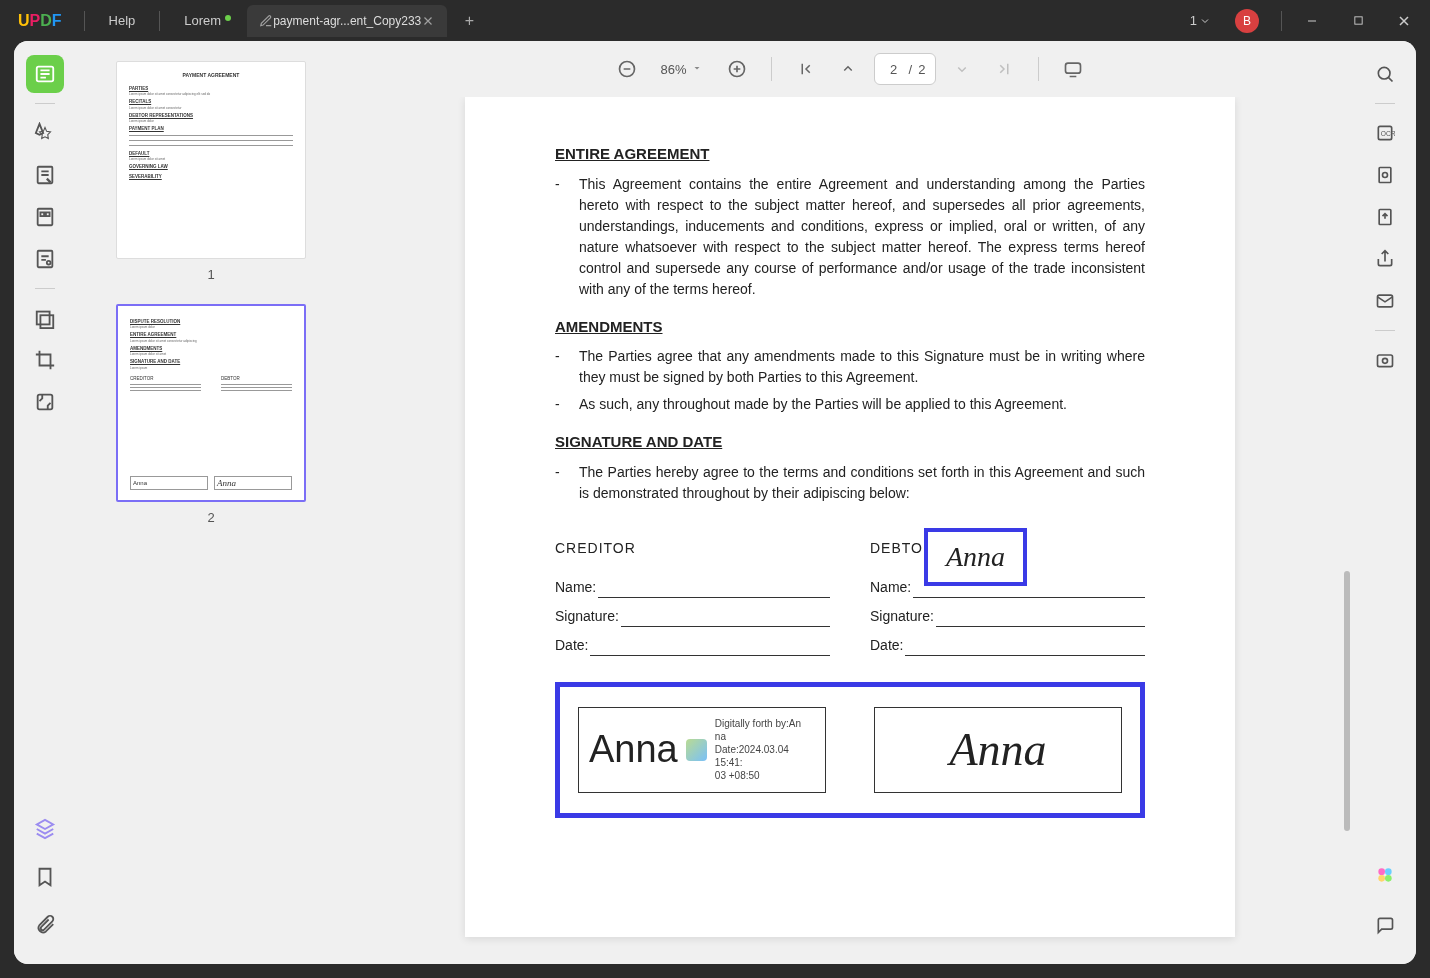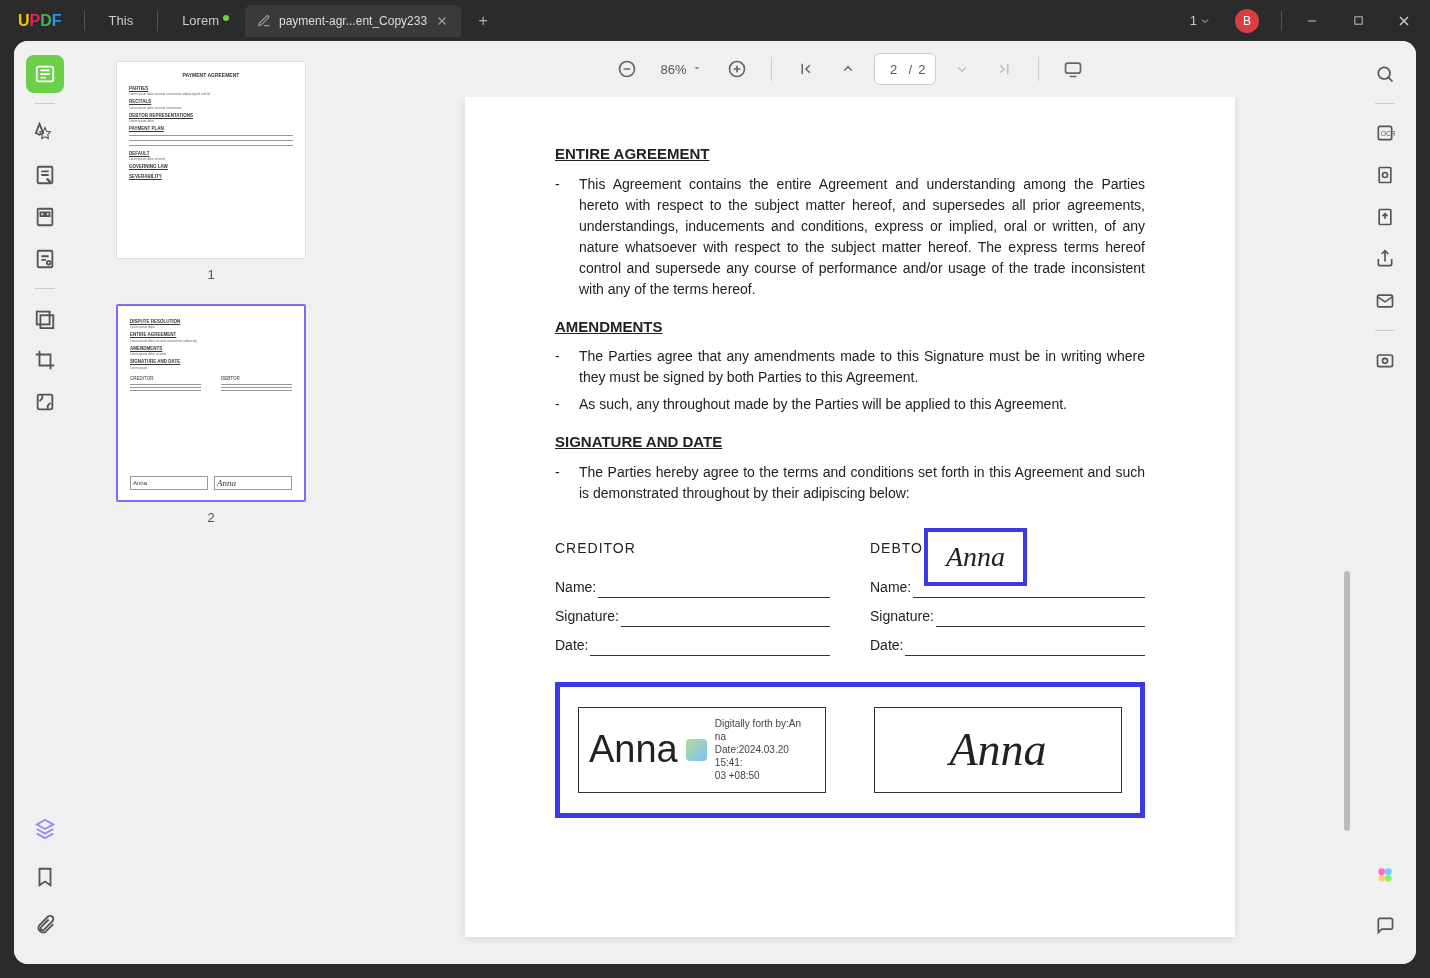--- a/index.html
+++ b/index.html
@@ -5,21 +5,21 @@
 * { margin:0; padding:0; box-sizing:border-box; font-family:-apple-system,BlinkMacSystemFont,"Segoe UI",Arial,sans-serif; }
 body { background:#2b2b2b; width:1430px; height:978px; overflow:hidden; position:relative; }
 
 
 .titlebar { height:41px; background:#2b2b2b; display:flex; align-items:center; color:#ccc; font-size:13px; }
 .logo { padding:0 18px; font-weight:700; font-size:16px; }
 .logo .u{color:#ffc107}.logo .p{color:#e91e63}.logo .d{color:#4caf50}.logo .f{color:#2196f3}
 .titlebar .sep{width:1px;height:20px;background:#555;margin:0 4px}
 .menu-item{padding:0 20px;cursor:pointer;position:relative}
 .help-dot{width:6px;height:6px;background:#6bcf4a;border-radius:50%;position:absolute;top:2px;right:10px}
-.tab{display:flex;align-items:center;background:#3a3a3a;padding:0 12px;height:32px;border-radius:6px 6px 0 0;margin-left:6px;gap:8px;max-width:230px}
+.tab{display:flex;align-items:center;background:#3a3a3a;padding:0 12px;height:32px;border-radius:6px 6px 0 0;margin-left:6px;max-width:230px}
 .tab-icon{width:14px;height:14px;opacity:.7}
 .tab-title{font-size:12px;color:#ddd;white-space:nowrap;overflow:hidden;text-overflow:ellipsis}
 .tab-close{width:14px;height:14px;opacity:.7}
 .new-tab{width:24px;height:24px;display:flex;align-items:center;justify-content:center;margin-left:10px;color:#aaa;font-size:16px}
 .titlebar-right{margin-left:auto;display:flex;align-items:center;gap:6px;padding-right:6px}
 .notif{color:#ccc;font-size:13px;padding:4px 6px;display:flex;align-items:center;gap:2px}
 .avatar{width:24px;height:24px;border-radius:50%;background:#d84040;color:#fff;display:flex;align-items:center;justify-content:center;font-size:12px;margin:0 12px}
 .win-btn{width:40px;height:30px;display:flex;align-items:center;justify-content:center;color:#ccc}
 
 
@@ -89,21 +89,21 @@
 
 
 .vscroll{position:absolute;right:4px;top:530px;width:6px;height:260px;background:#bbb;border-radius:3px}
 </style>
 </head>
 <body>
 
 <div class="titlebar">
   <div class="logo"><span class="u">U</span><span class="p">P</span><span class="d">D</span><span class="f">F</span></div>
   <div class="sep"></div>
-  <div class="menu-item">This</div>
+  <div class="menu-item">Help</div>
   <div class="sep"></div>
   <div class="menu-item"><span>Lorem</span><span class="help-dot"></span></div>
   <div class="tab">
     <svg class="tab-icon" viewBox="0 0 24 24" fill="none" stroke="currentColor" stroke-width="2">
         <path d="M12 20h9M16.5 3.5a2.1 2.1 0 013 3L7 19l-4 1 1-4z"></path>
       </svg>
     <span class="tab-title">payment-agr...ent_Copy233</span>
     <svg class="tab-close" viewBox="0 0 24 24" stroke="currentColor" stroke-width="2">
         <path d="M18 6L6 18M6 6l12 12"></path>
       </svg>
@@ -375,21 +375,21 @@
             </div>
           </div>
 
           <div class="big-sig-wrap">
             <div class="sig-box">
               <span class="sig-name">Anna</span>
               <div class="sig-icon"></div>
               <div class="sig-meta">
                 <div>Digitally forth by:An</div>
                   <div>na</div>
-                <div>Date:2024.03.20 15:41:</div>
+                <div>Date:2024.03.04 15:41:</div>
                   <div>03 +08:50</div>
               </div>
             </div>
             <div class="sig-box">
               <span class="sig-cursive">Anna</span>
             </div>
           </div>
         </div>
       </div>
     </div>

